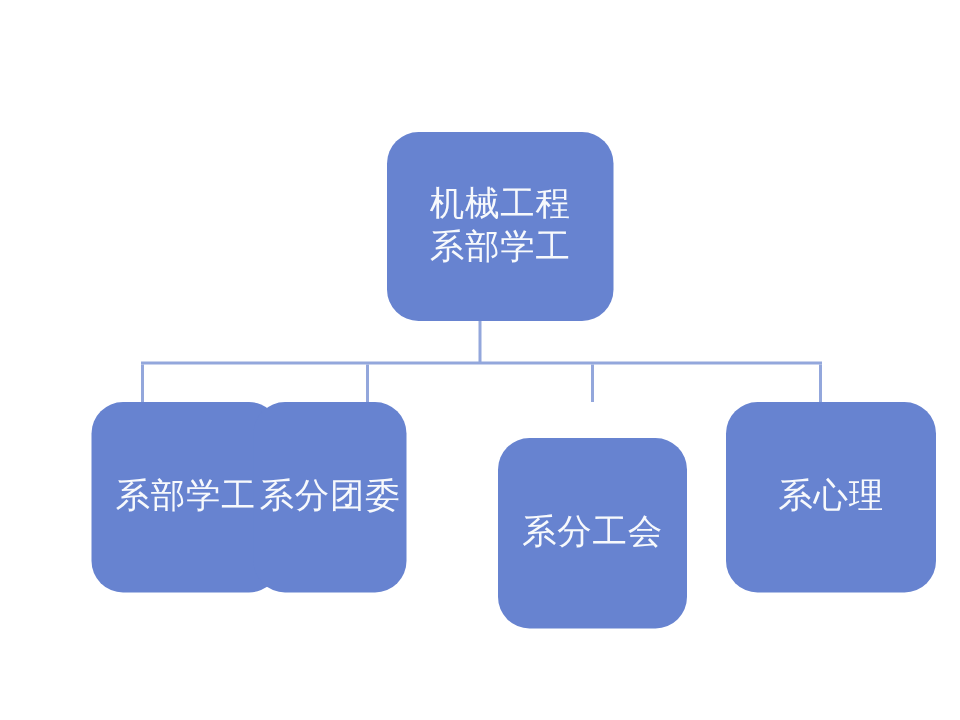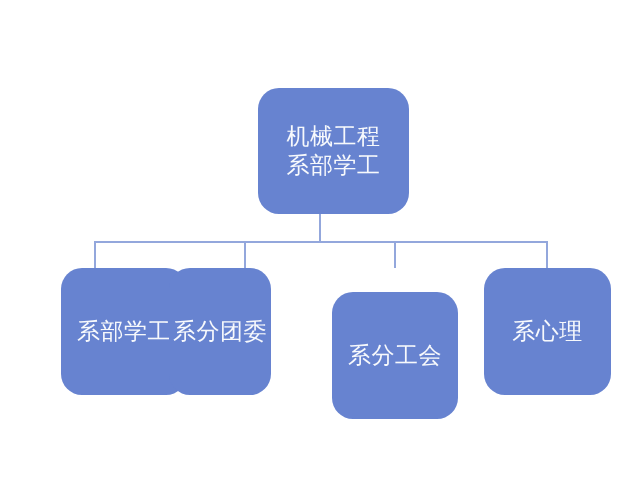--- a/index.html
+++ b/index.html
@@ -31,21 +31,21 @@
     letter-spacing: 0.5px;
   }
   .node .line {
     display: block;
     white-space: nowrap;
   }
   .node-root   { left: 258px; top:  88px; width: 151px; height: 126px; }
   .node-child1 { left:  33px; top: 268px; width: 126px; height: 127px; margin-left: 28px; }
   .node-child2 { left: 169px; top: 268px; width: 102px; height: 127px; }
   .node-child3 { left: 332px; top: 268px; width: 126px; height: 127px; margin-top: 24px; }
-  .node-child4 { left: 484px; top: 268px; width: 127px; height: 127px; }
+  .node-child4 { left: 484px; top: 268px; width: 140px; height: 127px; }
   .connector {
     position: absolute;
     background: var(--connector-color, #93A7DC);
   }
   .stem  { left: 319px; top: 202px; width: 2px;   height: 40px; }
   .bus   { left:  94px; top: 241px; width: 454px; height: 2px;  }
   .drop  { top: 243px;  width: 2px; height: 25px; }
   .drop1 { left:  94px; }
   .drop2 { left: 244px; }
   .drop3 { left: 394px; }

